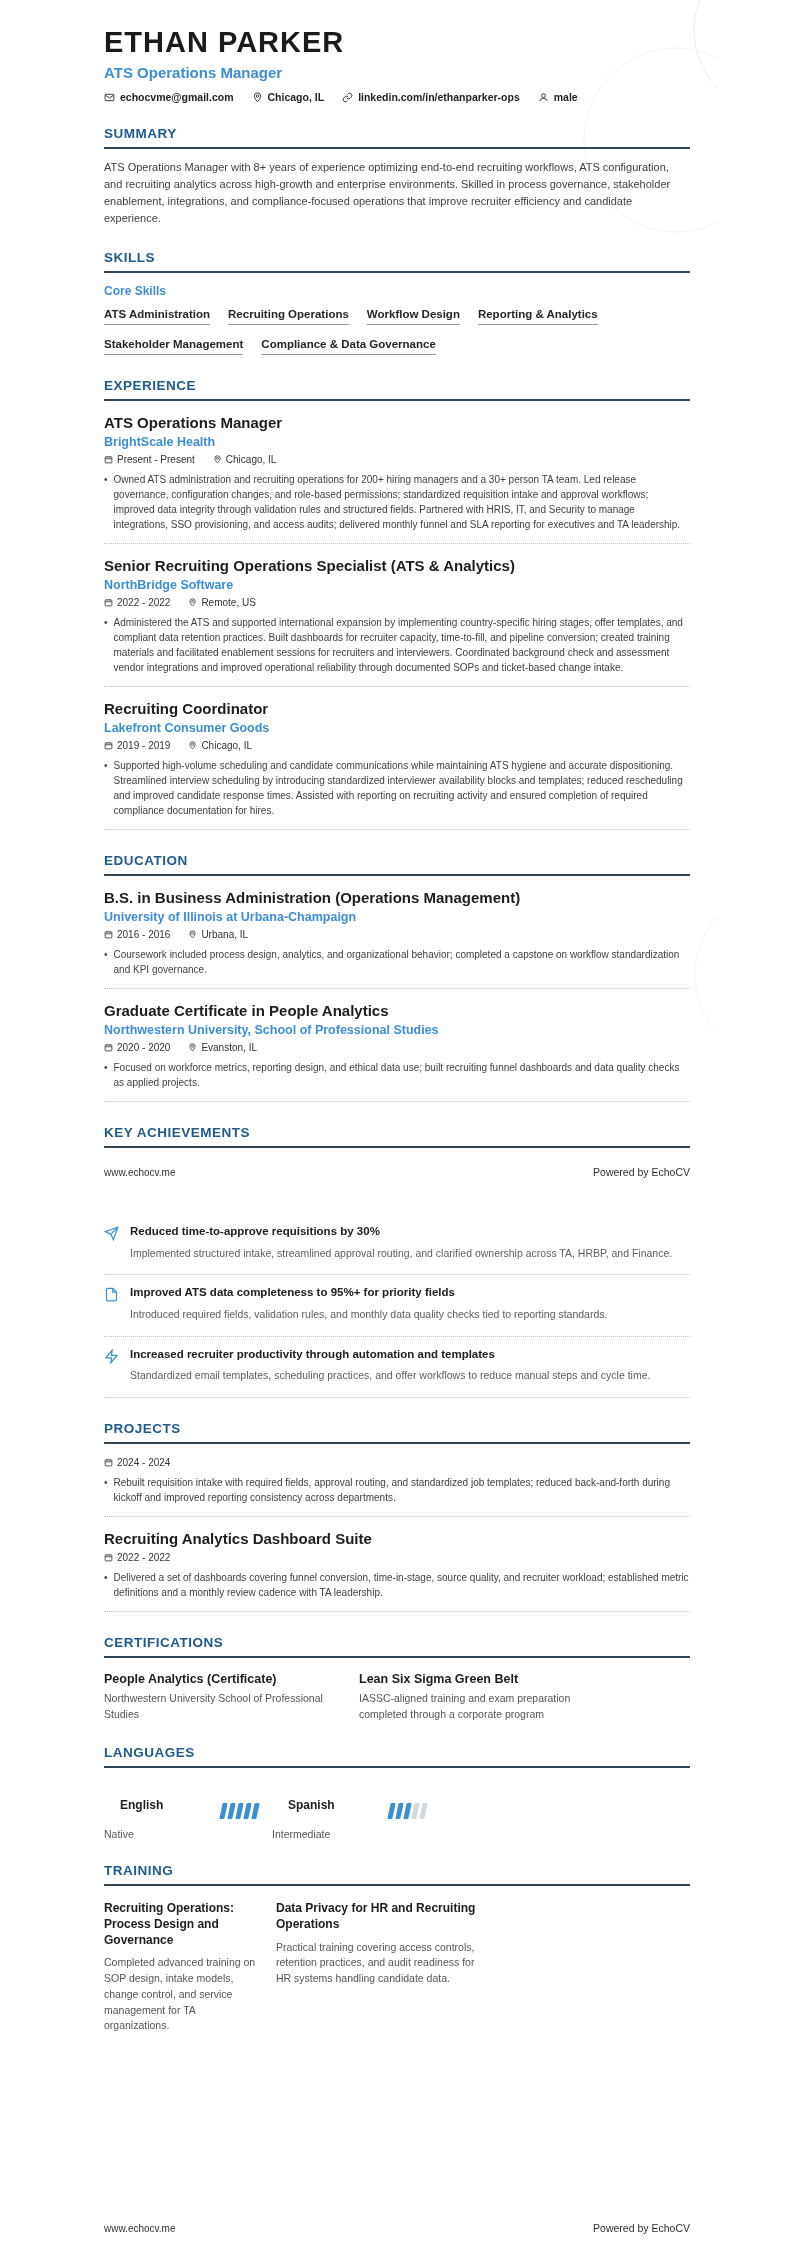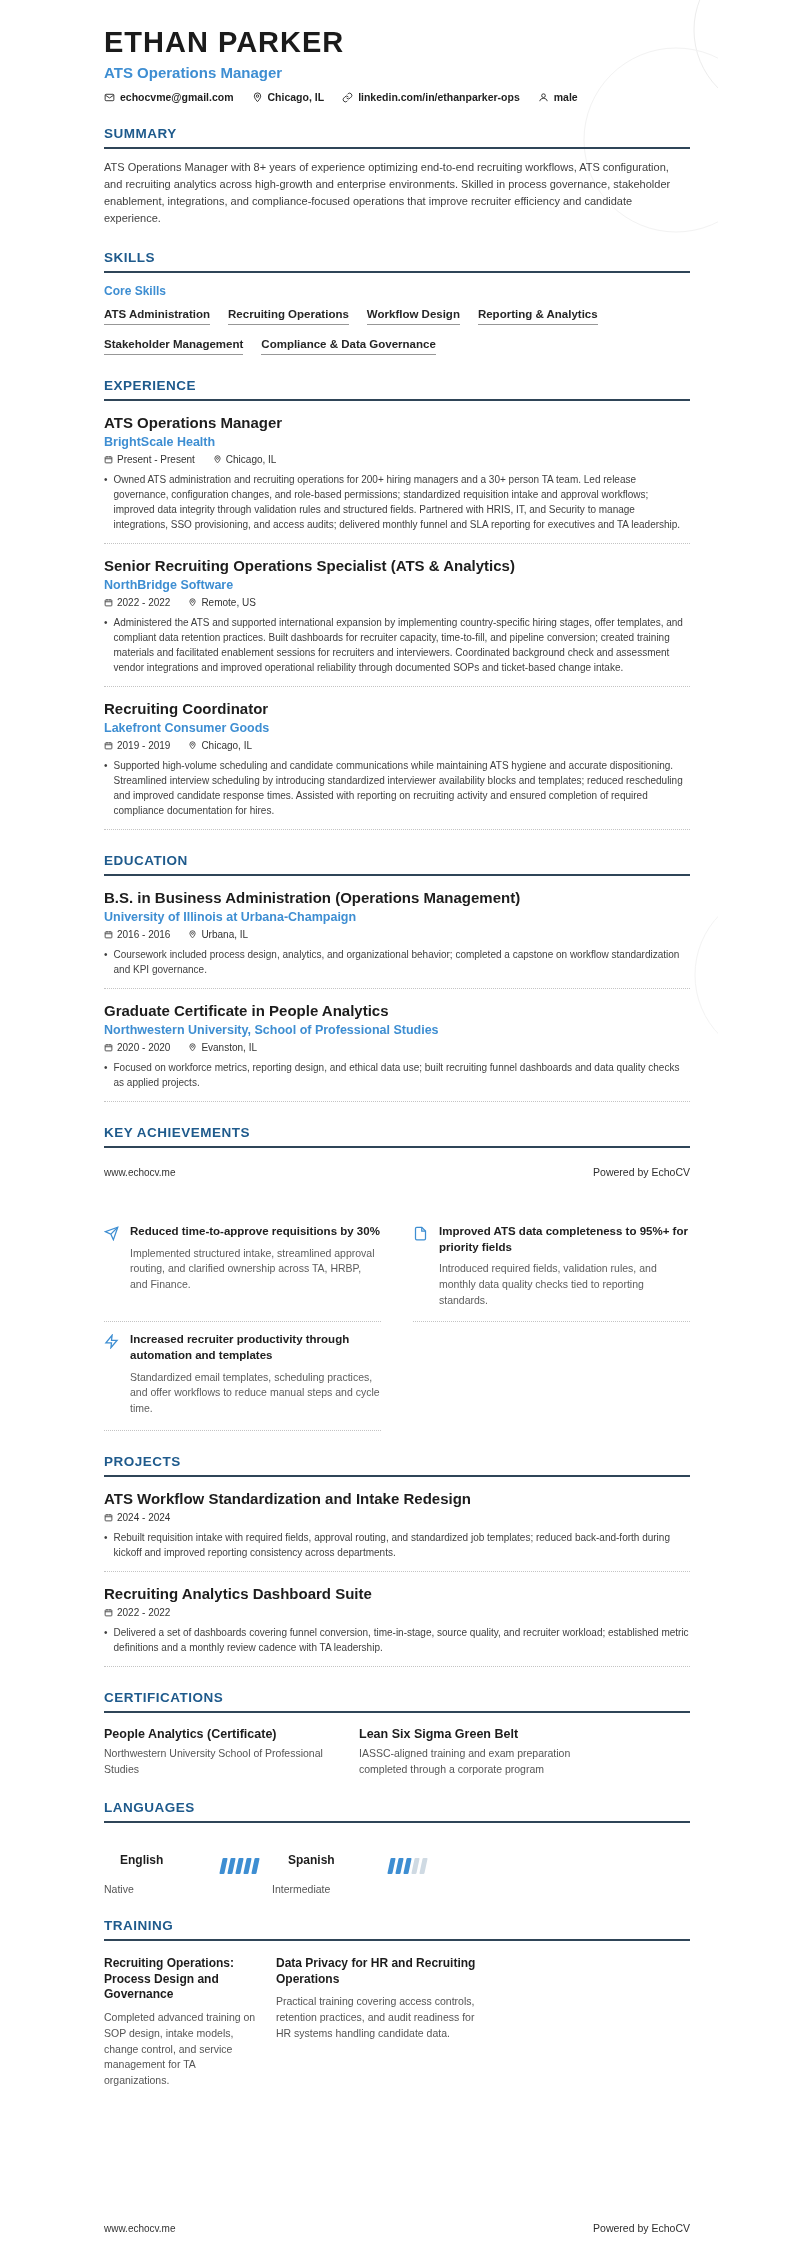--- a/index.html
+++ b/index.html
@@ -35,21 +35,21 @@
   .bullet { display:flex; gap:6px; margin-top:7px; font-size:10px; line-height:1.5; color:#3f3f3f; }
   .bullet::before { content:"•"; flex:none; }
   .bullet p { margin:0; }
 
   
   .pagebreak { display:flex; justify-content:space-between; align-items:center; margin-top:18px; }
   .pb-site { font-size:10px; color:#333; }
   .pb-powered { font-size:10.5px; color:#2e2e2e; }
 
   
-  .ach-grid { display:grid; grid-template-columns:1fr 1fr; column-gap:32px; margin-top:36px; }
+  .ach-grid { display:grid; grid-template-columns:1fr; column-gap:32px; margin-top:36px; }
   .ach { display:flex; gap:11px; padding:10px 0 13px; border-bottom:1px dotted #c4c4c4; align-items:flex-start; }
   .aicon { width:15px; height:15px; color:#3e8ed2; flex:none; margin-top:2px; }
   .ach-title { margin:0; font-size:11.5px; font-weight:700; color:#212121; line-height:1.35; }
   .ach-text { margin:6px 0 0; font-size:10.5px; color:#5d5d5d; line-height:1.5; }
 
   
   .cert-grid { display:grid; grid-template-columns:255px 255px; margin-top:2px; }
   .cert { padding-top:12px; padding-right:20px; }
   .cert-title { margin:0; font-size:12.5px; font-weight:700; color:#1d1d1d; }
   .cert-text { margin:5px 0 0; font-size:10.5px; color:#555; line-height:1.5; }
@@ -341,21 +341,20 @@
           <h4 class="ach-title">Increased recruiter productivity through automation and templates</h4>
           <p class="ach-text">Standardized email templates, scheduling practices, and offer workflows to reduce manual steps and cycle time.</p>
         </div>
       </div>
     </div>
 
     <section>
       <h2 class="sec-h">PROJECTS</h2>
 
       <article class="entry">
-        <h3 class="entry-title">ATS Workflow Standardization and Intake Redesign</h3>
         <div class="meta">
           <span class="meta-item">
             <svg class="micon" viewBox="0 0 24 24">
                 <g fill="none" stroke="currentColor" stroke-width="2.4">
                   <rect x="3" y="5" width="18" height="16" rx="2"></rect>
                   <path d="M3 10h18M8 3v4M16 3v4"></path>
                 </g>
               </svg>
             <span>2024 - 2024</span>
           </span>

